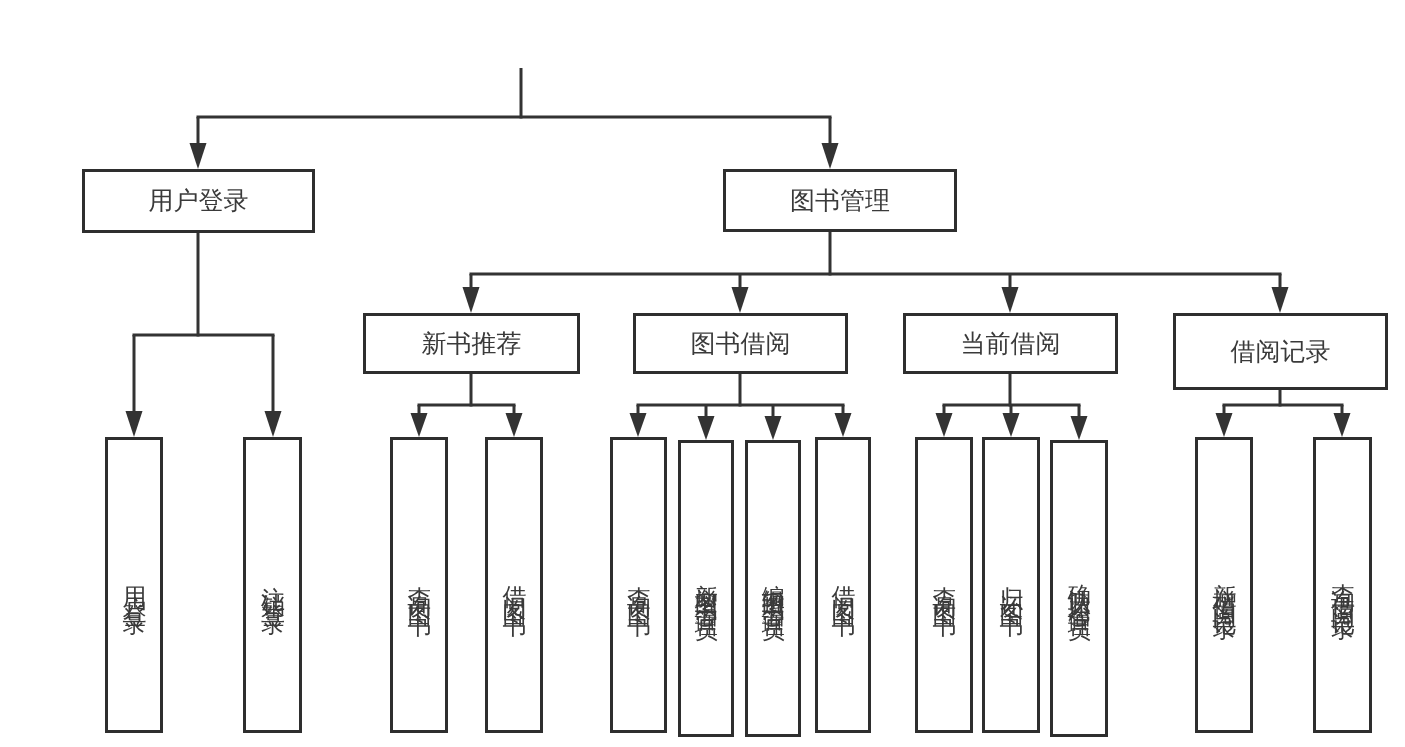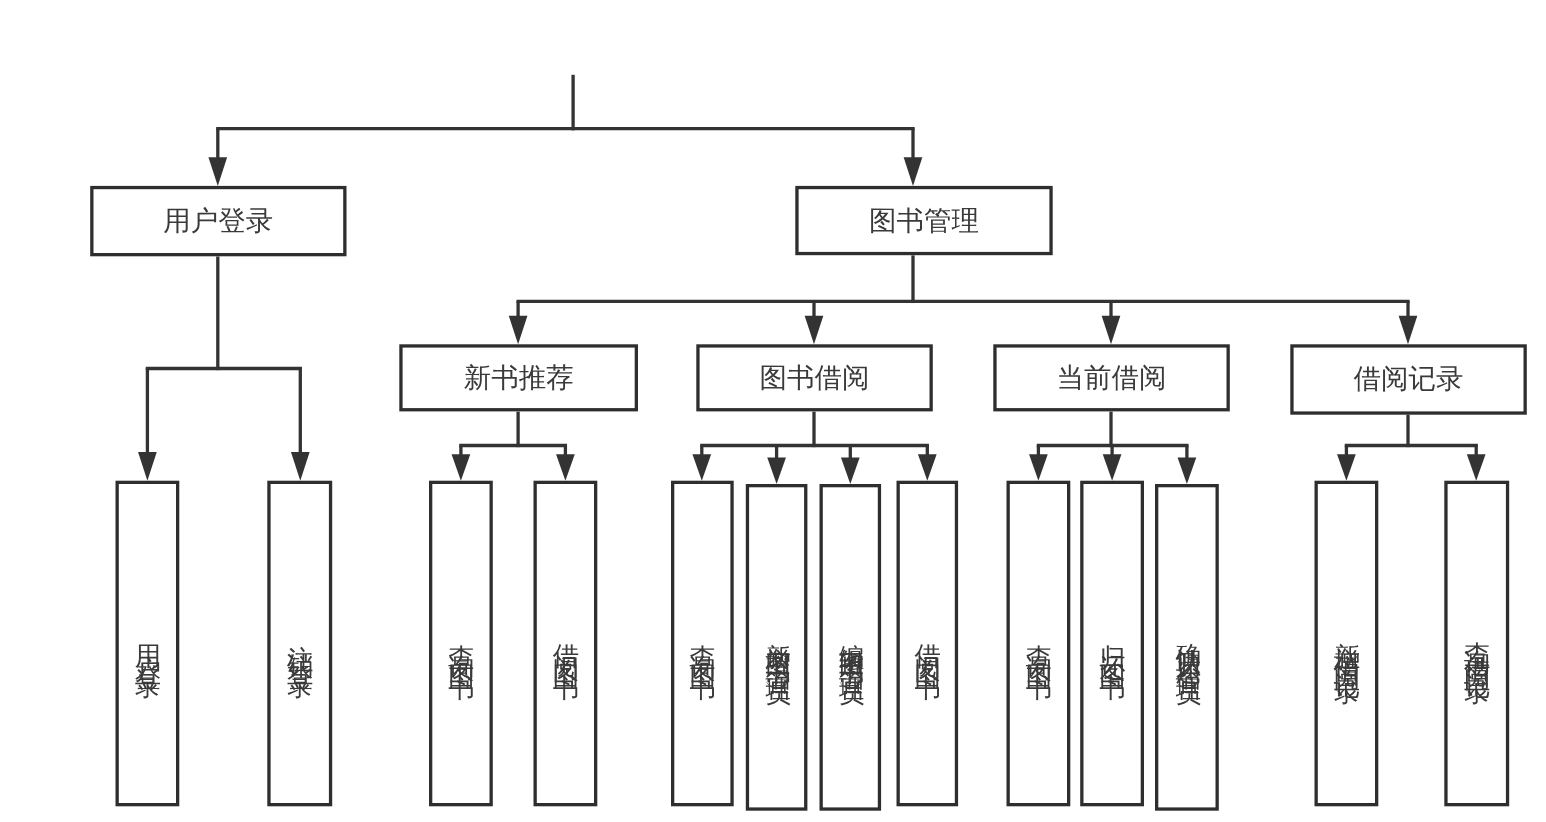--- a/index.html
+++ b/index.html
@@ -117,21 +117,21 @@
     </g>
   </svg>
 
 
   <div class="node h-node" style="left:82px; top:169px; width:233px; height:64px;">用户登录</div>
   <div class="node h-node" style="left:713px; top:169px; width:234px; height:63px;margin-left:10px;">图书管理</div>
 
   <div class="node h-node" style="left:633px; top:313px; width:215px; height:61px;">图书借阅</div>
   <div class="node h-node" style="left:363px; top:313px; width:217px; height:61px;">新书推荐</div>
   <div class="node h-node" style="left:903px; top:313px; width:215px; height:61px;text-align:center;">当前借阅</div>
-  <div class="node h-node" style="left:1173px; top:313px; width:215px; height:64px;">借阅记录</div>
+  <div class="node h-node" style="left:1173px; top:313px; width:215px; height:77px;">借阅记录</div>
 
   <div class="node v-node" style="left:105px; top:437px; width:58px; height:296px;">用户登录</div>
   <div class="node v-node" style="left:243px; top:437px; width:59px; height:296px;">注销登录</div>
 
   <div class="node v-node" style="left:390px; top:437px; width:58px; height:296px;">查询图书</div>
   <div class="node v-node" style="left:485px; top:437px; width:58px; height:296px;">借阅图书</div>
 
   <div class="node v-node" style="left:610px; top:437px; width:57px; height:296px;">查询图书</div>
   <div class="node v-node g9" style="left:678px; top:440px; width:56px; height:297px;">新增图书（管理员）</div>
   <div class="node v-node g9" style="left:745px; top:440px; width:56px; height:297px;">编辑图书（管理员）</div>

